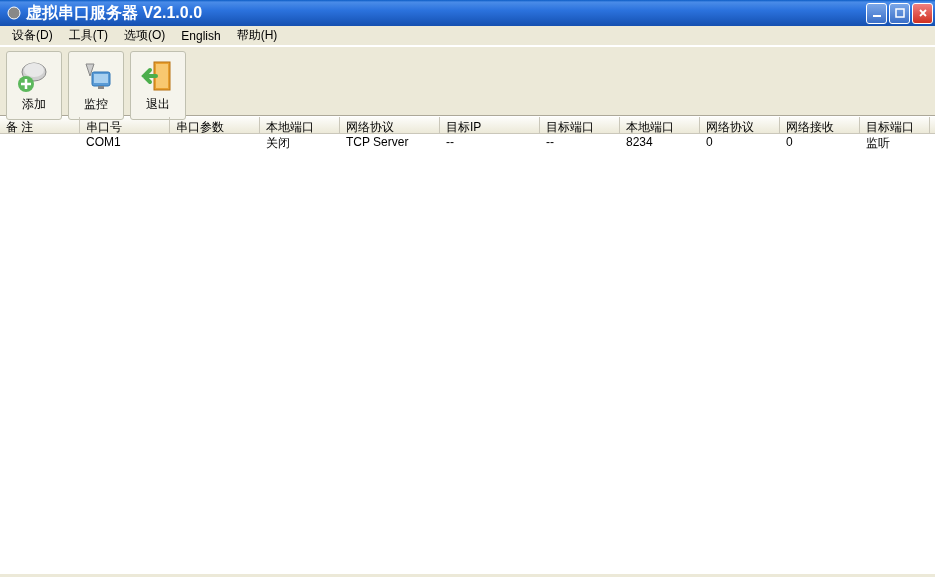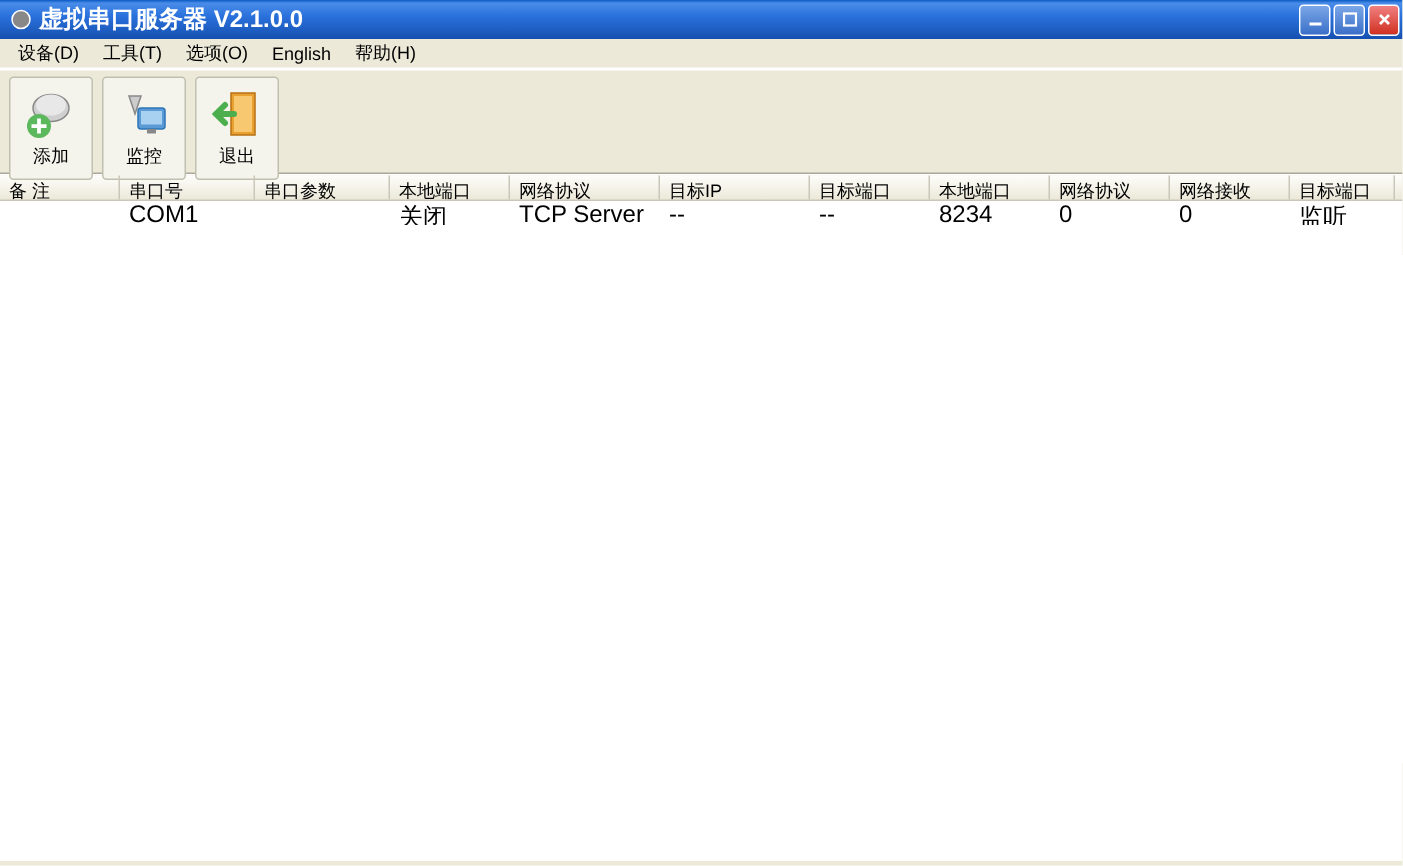--- a/index.html
+++ b/index.html
@@ -105,21 +105,21 @@
   white-space: nowrap;
 }
 .list-body {
   background: #fff;
   height: 440px;
   overflow: auto;
 }
 .list-row {
   display: flex;
   height: 16px;
-  font-size: 16px;
+  font-size: 12px;
 }
 .cell {
   padding: 1px 6px;
   overflow: hidden;
   white-space: nowrap;
 }
 .c0{width:80px}.c1{width:90px}.c2{width:90px}.c3{width:80px}
 .c4{width:100px}.c5{width:100px}.c6{width:80px}.c7{width:80px}
 .c8{width:80px}.c9{width:80px}.c10{width:70px}
 </style>

